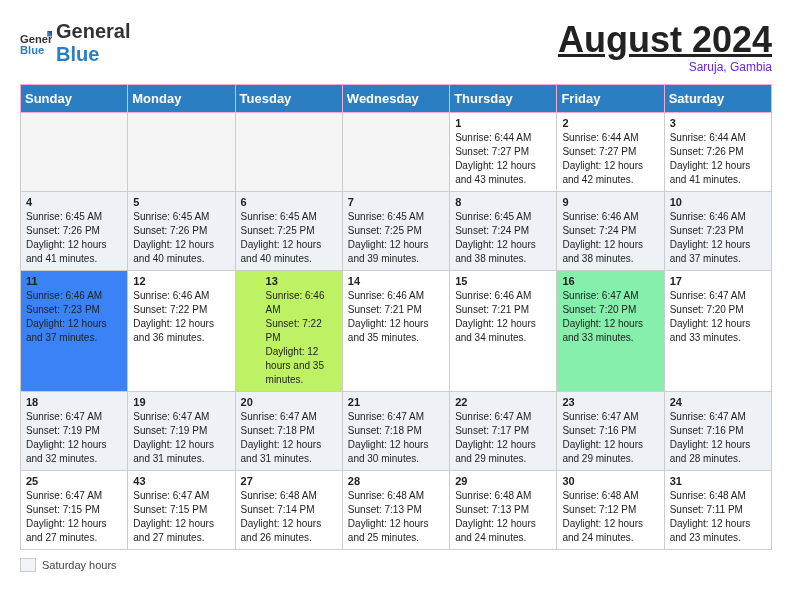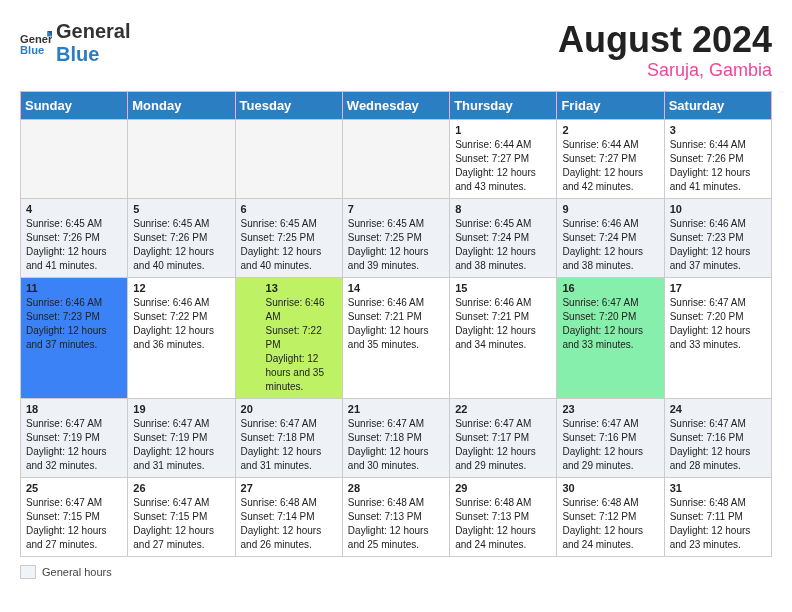--- a/index.html
+++ b/index.html
@@ -30,24 +30,25 @@
       height: 32px;
     }
     .title-block {
       text-align: right;
     }
     .month-year {
       font-size: 36px;
       font-weight: bold;
       color: #222;
       line-height: 1.1;
+      text-decoration: underline;
     }
     .location {
-      font-size: 18px;
-      color: #ec4899;
+      font-size: 12px;
+      color: #6d28d9;
     }
     .calendar-table {
       width: 100%;
       border-collapse: collapse;
       border: 1px solid #aaa;
     }
     .calendar-table thead tr th {
       background: #2b7ec1;
       color: #fff;
       font-size: 13px;
@@ -247,21 +248,21 @@
             <span class="day-num">24</span>
             <div class="day-info">Sunrise: 6:47 AM<br>Sunset: 7:16 PM<br>Daylight: 12 hours and 28 minutes.</div>
           </td>
         </tr>
         <tr>
           <td style="background: rgb(255, 255, 255);">
             <span class="day-num">25</span>
             <div class="day-info">Sunrise: 6:47 AM<br>Sunset: 7:15 PM<br>Daylight: 12 hours and 27 minutes.</div>
           </td>
           <td style="background: rgb(255, 255, 255);">
-            <span class="day-num">26</span>
+            <span class="day-num">43</span>
             <div class="day-info">Sunrise: 6:47 AM<br>Sunset: 7:15 PM<br>Daylight: 12 hours and 27 minutes.</div>
           </td>
           <td style="background: rgb(255, 255, 255);">
             <span class="day-num">27</span>
             <div class="day-info">Sunrise: 6:48 AM<br>Sunset: 7:14 PM<br>Daylight: 12 hours and 26 minutes.</div>
           </td>
           <td style="background: rgb(255, 255, 255);">
             <span class="day-num">28</span>
             <div class="day-info">Sunrise: 6:48 AM<br>Sunset: 7:13 PM<br>Daylight: 12 hours and 25 minutes.</div>
           </td>
@@ -276,15 +277,15 @@
           <td style="background: rgb(255, 255, 255);">
             <span class="day-num">31</span>
             <div class="day-info">Sunrise: 6:48 AM<br>Sunset: 7:11 PM<br>Daylight: 12 hours and 23 minutes.</div>
           </td>
         </tr>
       </tbody>
   </table>
 
   <div class="footer-legend">
     <span class="legend-box"></span>
-    <span>General hours</span>
+    <span>Saturday hours</span>
   </div>
 </div>
 
 </body></html>

